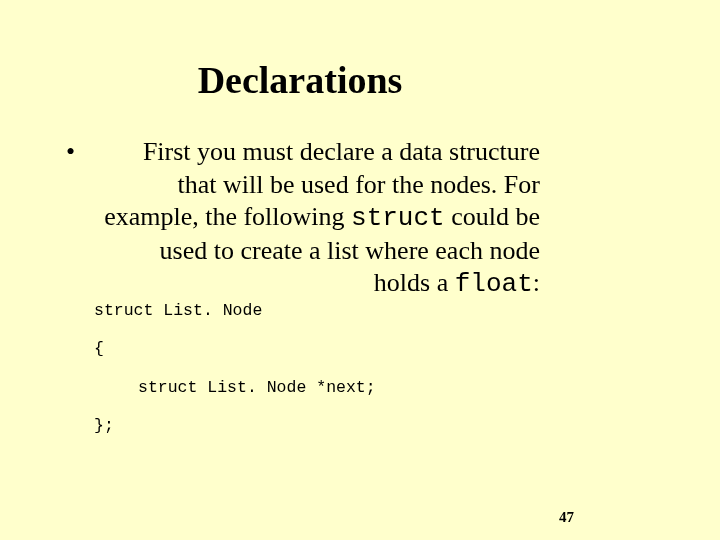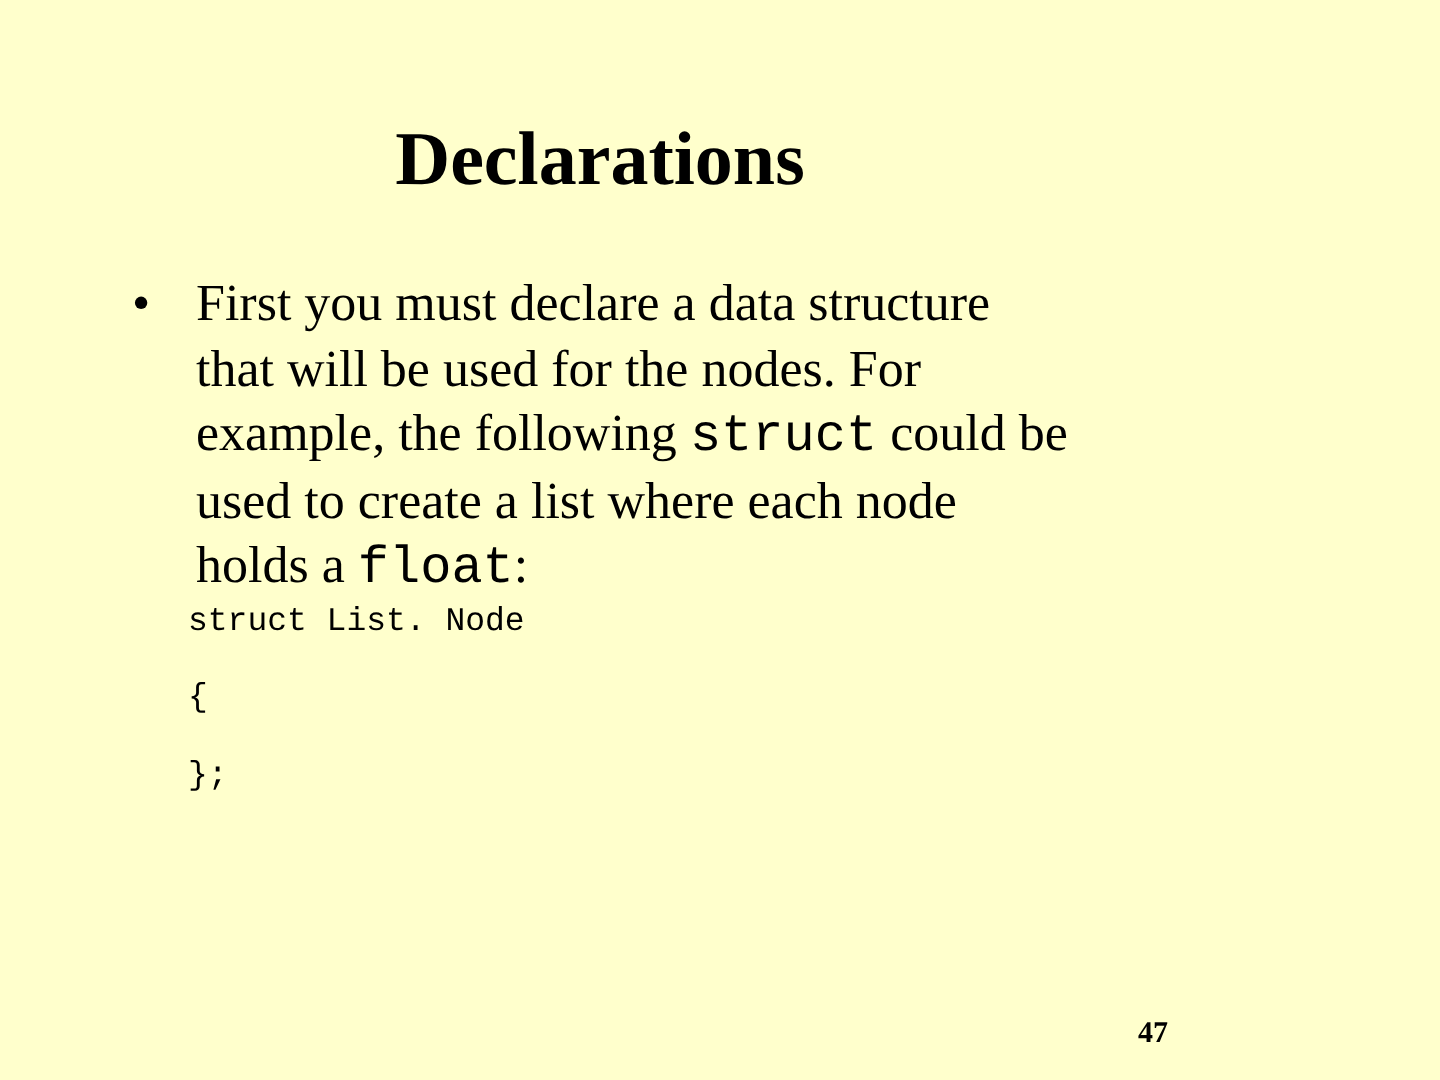--- a/index.html
+++ b/index.html
@@ -27,20 +27,21 @@
     text-align: center;
     font-size: 38px;
     font-weight: bold;
     margin-top: 18px;
     margin-bottom: 34px;
   }
   .bullet-list {
     margin: 0;
     padding-left: 30px;
     list-style: none;
+    text-align: right;
   }
   .bullet-list li {
     position: relative;
     font-size: 26px;
     line-height: 1.25;
     padding-left: 8px;
   }
   .bullet-list li::before {
     content: "•";
     position: absolute;
@@ -55,21 +56,21 @@
   .code-block {
     font-family: "Courier New", Courier, monospace;
     font-size: 16.5px;
     line-height: 1.25;
     margin-left: 34px;
   }
   .code-l0 { margin-bottom: 18px; }
   .code-l1 { margin-left: 44px; margin-bottom: 18px; margin-top: 10px; }
   .page-num {
     position: absolute;
-    right: 16px;
+    right: 26px;
     bottom: 14px;
     font-size: 15px;
     font-weight: bold;
     font-family: "Times New Roman", Times, serif;
   }
 </style>
 </head>
 <body>
 
 <div class="slide">
@@ -78,18 +79,19 @@
 
   <ul class="bullet-list">
     <li>
       <span>First you must declare a data structure that will be used for the nodes. For example, the following </span><span class="mono">struct</span><span> could be used to create a list where each node holds a </span><span class="mono">float</span><span>:</span>
     </li>
   </ul>
 
   <div class="code-block">
     <div class="code-l0">struct List. Node</div>
     <div class="code-l0">{</div>
+    <div class="code-l1">struct List. Node *next;</div>
     <div class="code-l0">};</div>
   </div>
 
   <div class="page-num">47</div>
 
 </div>
 
 </body></html>

